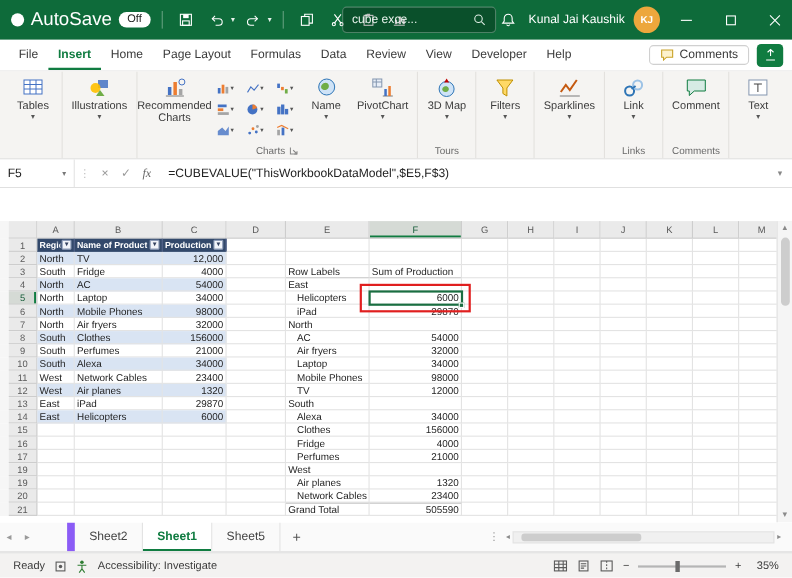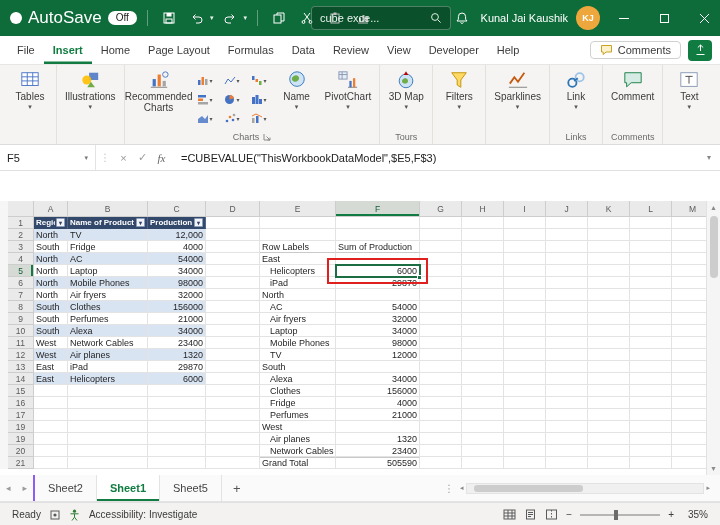--- a/index.html
+++ b/index.html
@@ -57,21 +57,21 @@
   .rbtn .lbl{line-height:11px;}
   .rbtn .chev{font-size:7px;color:#555;line-height:7px;}
   .wrap{width:58px;white-space:normal;}
   .chart-grid{display:grid;grid-template-columns:repeat(3,26px);grid-auto-rows:18px;gap:1px;margin-top:3px;}
   .mini{display:flex;align-items:center;justify-content:center;gap:1px;}
   .mini i{font-style:normal;font-size:6px;color:#555;}
 
   
   .formulabar{flex:0 0 26px;background:#fff;border-bottom:1px solid #e0e0e0;display:flex;
     align-items:center;font-size:11px;color:#222;}
-  .namebox{width:96px;height:100%;display:flex;align-items:center;padding:0 7px;
+  .namebox{width:68px;height:100%;display:flex;align-items:center;padding:0 7px;
     border-right:1px solid #e4e4e4;}
   .namebox .nb-chev{margin-left:auto;font-size:7px;color:#777;}
   .fb-dots{color:#c0c0c0;padding:0 4px;font-size:10px;}
   .fb-btn{width:19px;text-align:center;color:#9a9a9a;font-size:11px;}
   .fb-fx{font-style:italic;font-family:"Liberation Serif",serif;color:#666;}
   .formula{padding-left:10px;white-space:nowrap;overflow:hidden;}
   .fb-expand{margin-left:auto;padding-right:9px;color:#888;font-size:8px;}
 
   .spacer{flex:0 0 30px;background:#fff;}
 
@@ -107,21 +107,21 @@
     border-left:1px solid #e2e2e2;display:flex;flex-direction:column;align-items:center;
     font-size:7px;color:#8a8a8a;}
   .varrow{height:13px;display:flex;align-items:center;}
   .vthumb{width:8px;height:62px;background:#cdcdcd;border-radius:4px;margin-top:2px;}
   .vscroll .bottom{margin-top:auto;}
 
   
   .tabbar{flex:0 0 27px;background:#fafafa;border-bottom:1px solid #e3e3e3;display:flex;
     align-items:center;font-size:11px;color:#444;}
   .tab-nav{color:#9a9a9a;font-size:9px;padding:0 6px;}
-  .sheet-tabs{display:flex;height:100%;border-left:2px solid #8b5cf6;}
+  .sheet-tabs{display:flex;height:100%;margin-left:28px;border-left:7px solid #8b5cf6;}
   .sheet-tab{padding:0 13px;height:100%;display:flex;align-items:center;border-right:1px solid #e3e3e3;}
   .sheet-tab.active{background:#fff;color:var(--accent);font-weight:bold;
     box-shadow:inset 0 -2px 0 var(--accent);}
   .add-tab{padding:0 11px;color:#555;font-size:13px;}
   .tab-splitter{margin-left:auto;color:#9a9a9a;font-size:10px;padding:0 6px;}
   .hscroll{width:250px;height:12px;display:flex;align-items:center;color:#8a8a8a;font-size:7px;
     gap:2px;margin-right:10px;}
   .htrack{flex:1;height:11px;background:#f0f0f0;border:1px solid #e3e3e3;position:relative;}
   .hthumb{position:absolute;left:3%;top:1px;width:46%;height:7px;background:#cdcdcd;border-radius:3px;}
 

